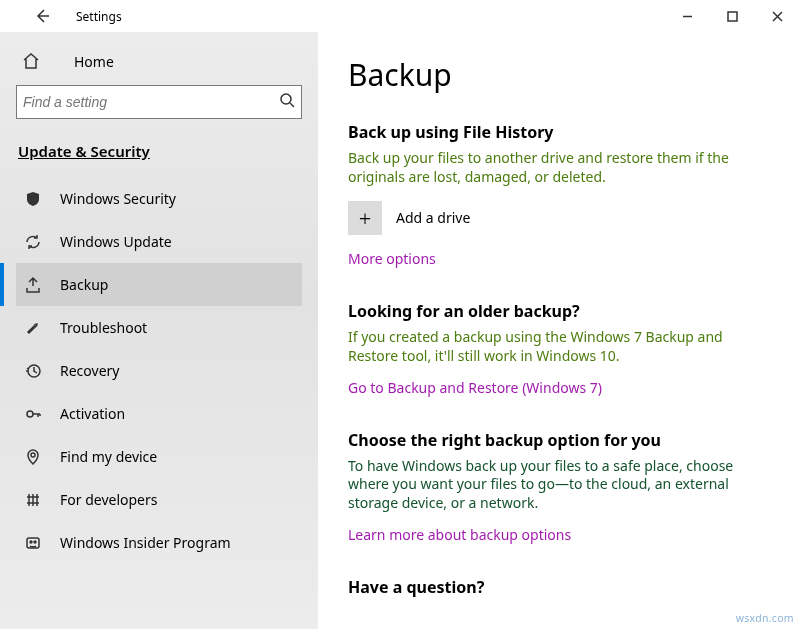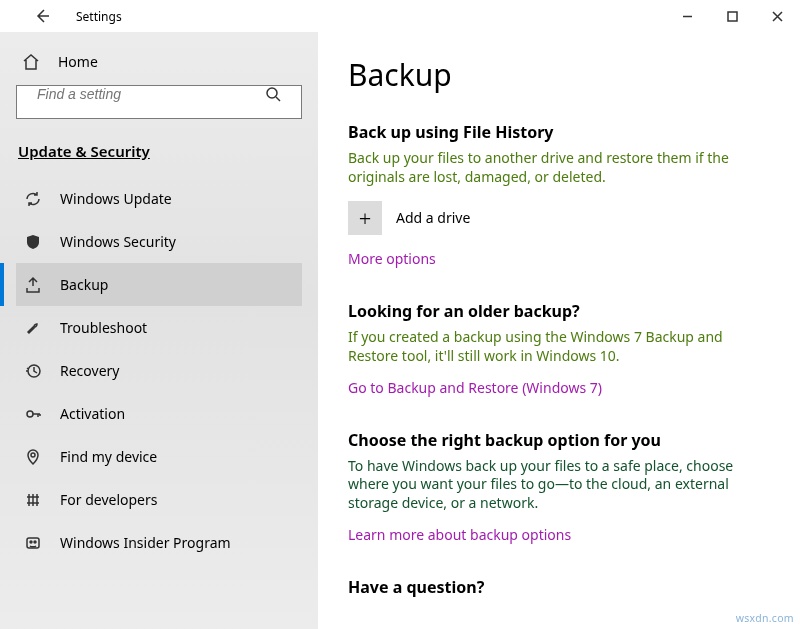--- a/index.html
+++ b/index.html
@@ -27,27 +27,27 @@
   .columns { display: flex; height: calc(100% - 32px); }
   .sidebar {
     width: 318px;
     padding: 12px 16px 0 16px;
     background: linear-gradient(180deg, #ececec 0%, #e2e2e2 45%, #ececec 100%);
     display: flex;
     flex-direction: column;
     position: relative;
   }
   .home-row {
-    display:flex; align-items:flex-end; gap:18px; padding:8px 4px 14px 6px;
+    display:flex; align-items:flex-start; gap:34px; padding:8px 4px 14px 6px;
     font-size:14px; cursor:pointer;
   }
   .search-box {
-    display:flex; align-items:flex-start; justify-content:space-between;
+    display:flex; align-items:center; justify-content:space-between;
     border:1px solid #7a7a7a; background:#fff; height:34px;
-    padding:0 20px; margin-bottom:16px;
+    padding:0 6px; margin-bottom:16px;
   }
   .search-box input {
     border:none; outline:none; flex:1; font-size:14px; font-style:italic; background:transparent; color:#555;
   }
   .section-header { font-weight:600; font-size:15px; margin:6px 0 16px 2px;text-decoration:underline; }
   .nav-list { list-style:none; display:flex; flex-direction:column; }
   .nav-item {
     display:flex; align-items:center; gap:18px;
     padding:12px 4px 12px 8px; cursor:pointer; font-size:14px;
     position:relative;
@@ -126,32 +126,32 @@
           </svg>
       </span>
     </div>
 
     <div class="section-header">Update &amp; Security</div>
 
     <ul class="nav-list">
       <li class="nav-item">
         <span class="nav-icon">
           <svg width="18" height="18" viewBox="0 0 18 18">
+              <path d="M9 2 L15 4 V9 C15 13 12 15 9 16 C6 15 3 13 3 9 V4 Z" fill="#333" stroke="none"></path>
+            </svg>
+        </span>
+        <span>Windows Security</span>
+      </li>
+      <li class="nav-item">
+        <span class="nav-icon">
+          <svg width="18" height="18" viewBox="0 0 18 18">
               <path d="M3 9a6 6 0 0 1 10-4M15 9a6 6 0 0 1-10 4M13 2v3h-3M5 16v-3h3"></path>
             </svg>
         </span>
         <span>Windows Update</span>
-      </li>
-      <li class="nav-item">
-        <span class="nav-icon">
-          <svg width="18" height="18" viewBox="0 0 18 18">
-              <path d="M9 2 L15 4 V9 C15 13 12 15 9 16 C6 15 3 13 3 9 V4 Z" fill="#333" stroke="none"></path>
-            </svg>
-        </span>
-        <span>Windows Security</span>
       </li>
       <li class="nav-item selected">
         <span class="nav-icon">
           <svg width="18" height="18" viewBox="0 0 18 18">
               <path d="M9 2 V10 M5 6 L9 2 L13 6 M3 12 V16 H15 V12"></path>
             </svg>
         </span>
         <span>Backup</span>
       </li>
       <li class="nav-item">

